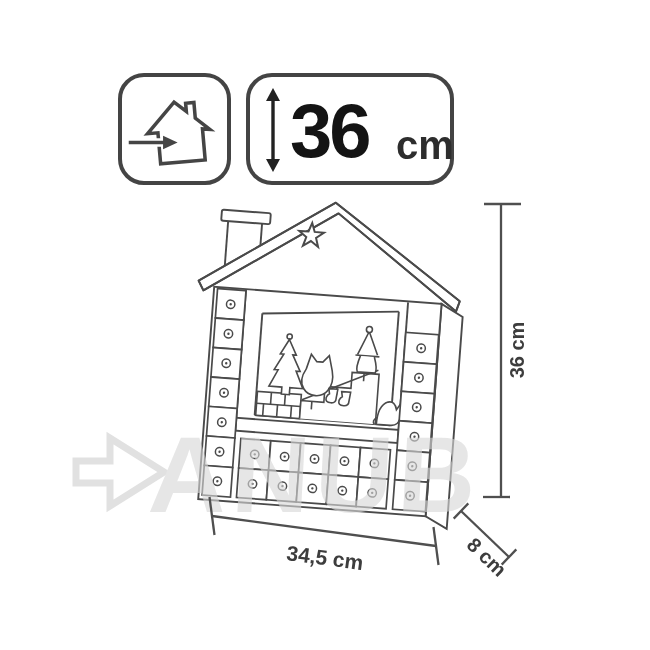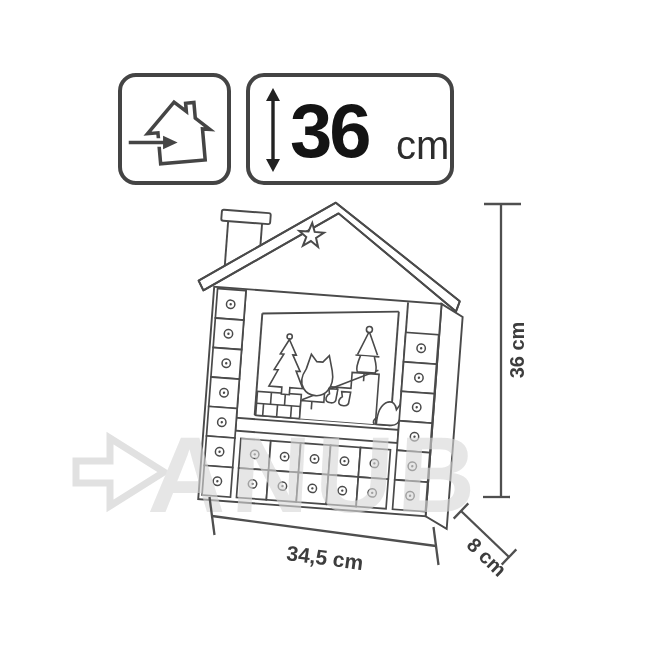--- a/index.html
+++ b/index.html
@@ -1,23 +1,23 @@
 <!DOCTYPE html>
 <html><head>
 <meta charset="utf-8">
 <style>
   html,body{margin:0;padding:0;background:#fff;}
   .stage{position:relative;width:650px;height:650px;background:#fff;overflow:hidden;
          font-family:"Liberation Sans","DejaVu Sans",sans-serif;}
-  .badge{position:absolute;box-sizing:border-box;border:4px solid #444;border-radius:18px;background:#fff;}
+  .badge{position:absolute;box-sizing:border-box;border:4px solid #444;border-radius:26px;background:#fff;}
   .badge-indoor{left:118px;top:73px;width:113px;height:112px;}
   .badge-height{left:246px;top:73px;width:208px;height:112px;}
   .badge-height .num{position:absolute;left:40px;top:6px;font-size:76px;font-weight:bold;
                      letter-spacing:-3px;color:#141414;line-height:1.25;}
-  .badge-height .unit{position:absolute;left:146px;top:46px;font-size:40px;font-weight:normal;color:#2d2d2d;}
+  .badge-height .unit{position:absolute;left:146px;top:46px;font-size:40px;font-weight:bold;color:#2d2d2d;}
   .badge-indoor svg,.badge-height svg.vardim{position:absolute;}
   svg text{font-family:"Liberation Sans","DejaVu Sans",sans-serif;}
   .diagram{position:absolute;left:0;top:0;}
 </style>
 </head>
 <body>
 
 <div class="stage">
 
   <div class="badge badge-indoor">

